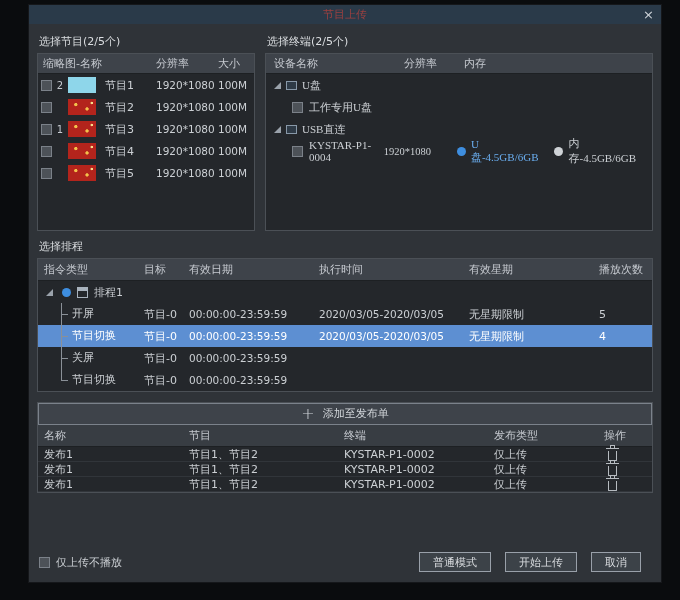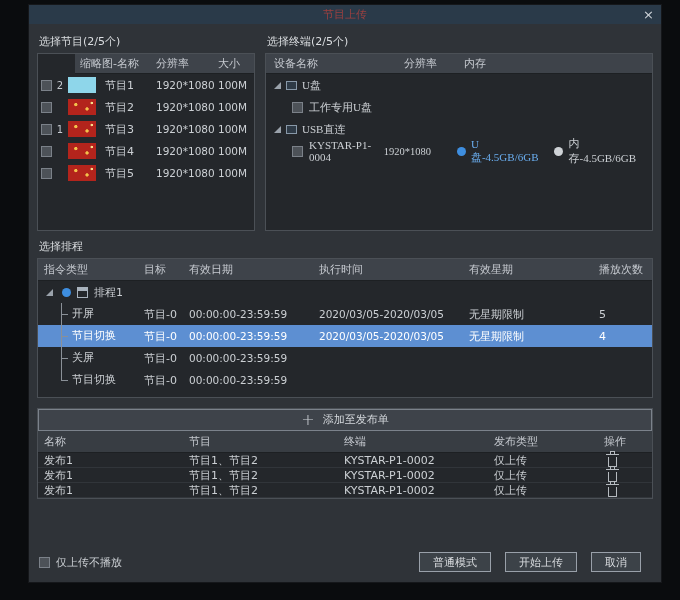--- a/index.html
+++ b/index.html
@@ -26,21 +26,21 @@
   }
   .dlg-body { flex:1; display:flex; flex-direction:column; padding:4px 8px 10px; }
   .section-label { color:#dcdfe2; margin:6px 0 4px 2px; }
   .top-row { display:flex; gap:10px; }
   .panel { background:#24272b; border:1px solid #4b5056; height:178px; overflow:hidden; }
   .left-panel { width:218px; flex:0 0 auto; }
   .right-panel { flex:1; }
 
   
   .p-grid { display:grid; grid-template-columns:16px 12px 34px 1fr 62px 36px; align-items:center; }
-  .p-head { height:20px; background:#3e434a; border-bottom:1px solid #1d2023; color:#c6cad0;margin-left:37px; }
+  .p-head { height:20px; background:#3e434a; border-bottom:1px solid #1d2023; color:#c6cad0; }
   .p-head .h1 { grid-column:1/5; padding-left:5px; }
   .p-row { height:22px; }
   .cb { width:11px; height:11px; background:#4d5258; border:1px solid #7b8189; display:inline-block; flex:0 0 auto; }
   .p-row .cb { margin-left:3px; }
   .ord { font-size:10px; color:#c6cad0; text-align:center; }
   .thumb { width:28px; height:16px; margin-left:2px; }
   .thumb.cyan { background:#8ed6ea; }
   .thumb.red {
     background:
       radial-gradient(circle at 28% 35%, #f3c14b 0 1.3px, transparent 2px),
@@ -65,21 +65,21 @@
   .dev-icon { width:11px; height:9px; background:#2e3a46; border:1px solid #8898a8; margin-right:5px; flex:0 0 auto; }
   .t-row .cb { margin-right:6px; }
   .devname { width:88px; }
   .devres { width:86px; font-size:10.5px; }
   .radio { width:9px; height:9px; border-radius:50%; background:#cfd3d7; flex:0 0 auto; margin-right:5px; }
   .radio.sel { background:#3e8ee0; }
   .opt { margin-right:16px; }
   .opt.sel { color:#6aaef0; }
 
   
-  .sched { background:#24272b; border:1px solid #4b5056; padding-bottom:6px; }
+  .sched { background:#24272b; border:1px solid #4b5056; }
   .s-grid { display:grid; grid-template-columns:100px 45px 130px 150px 130px 1fr; align-items:center; padding-left:6px; }
   .s-head { height:22px; background:#3e434a; border-bottom:1px solid #1d2023; color:#c6cad0; padding-left:6px; }
   .s-group { height:22px; display:flex; align-items:center; padding-left:8px; }
   .s-group .radio { margin:0 6px 0 4px; }
   .cal { width:11px; height:11px; border:1px solid #a8b2bc; background:#24272b; position:relative; margin-right:6px; flex:0 0 auto; }
   .cal::before { content:''; position:absolute; top:0; left:0; right:0; height:3px; background:#a8b2bc; }
   .s-row { height:22px; }
   .s-row.selected { background:#5d8fd2; color:#fff; }
   .tc { position:relative; padding-left:28px; height:22px; line-height:22px; }
   .tc::before { content:''; position:absolute; left:17px; top:0; bottom:0; width:1px; background:#8a9097; }

